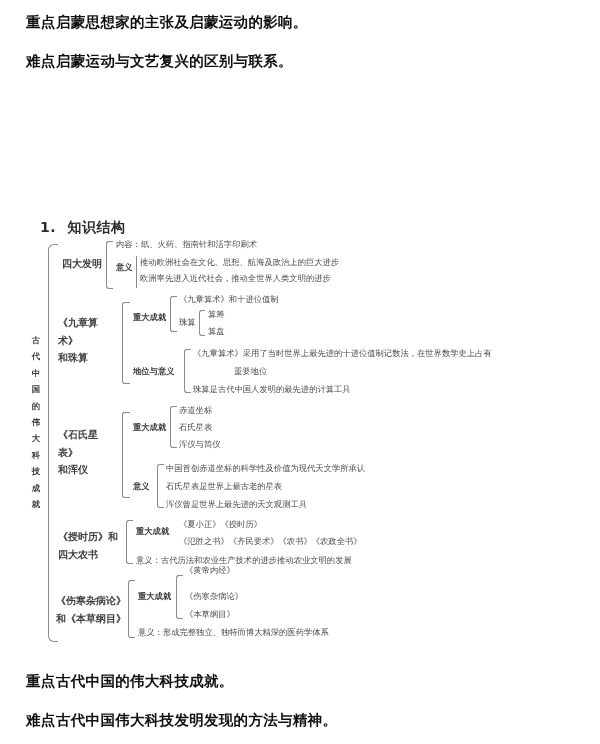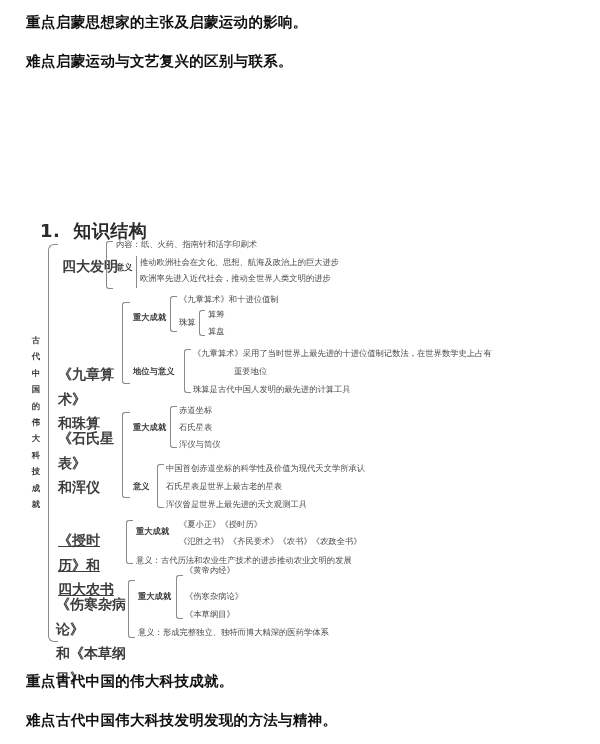--- a/index.html
+++ b/index.html
@@ -33,21 +33,21 @@
     padding-left: 26px;
     box-sizing: border-box;
   }
   .kp-text { flex: 1 1 auto; font-weight: 600; }
 
   
   .sec-heading {
     position: absolute;
     left: 40px;
     top: 219px;
-    font-size: 18px;
+    font-size: 14px;
     font-weight: 700;
     letter-spacing: .5px;
     color: #2b2b2b;
   }
 
   
   .diagram {
     position: absolute;
     left: 26px;
     top: 236px;
@@ -84,21 +84,21 @@
     pointer-events: none;
   }
   .brace.plain { border-radius: 3px 0 0 3px; }
 
   
   .node {
     position: absolute;
     white-space: nowrap;
     color: #3d3d3d;
     font-weight: 700;
-    font-size: 14px;
+    font-size: 10px;
   }
   .node.two-line { line-height: 1.75; white-space: normal; width: 58px; }
 
   
   .sub {
     position: absolute;
     white-space: nowrap;
     font-weight: 700;
     font-size: 8.3px;
     color: #3d3d3d;
@@ -160,21 +160,21 @@
 
   <div class="brace plain" style="left:80px; top:5px; width:7px; height:48px;"></div>
 
   <div class="leaf" style="left:90px; top:4px;">内容：纸、火药、指南针和活字印刷术</div>
 
   <div class="sub" style="left:90px; top:27px;">意义</div>
   <div class="rule-tick" style="left:110px; top:20px; height:32px;"></div>
   <div class="leaf" style="left:114px; top:38px;">欧洲率先进入近代社会，推动全世界人类文明的进步</div>
   <div class="leaf" style="left:114px; top:22px;">推动欧洲社会在文化、思想、航海及政治上的巨大进步</div>
 
-  <div class="node two-line" style="left:32px; top:78px;margin-top:48px;">
+  <div class="node two-line" style="left:32px; top:78px;">
     <div>《九章算术》</div>
     <div>和珠算</div>
   </div>
 
   <div class="brace plain" style="left:96px; top:66px; width:8px; height:82px;"></div>
 
   <div class="sub" style="left:107px; top:77px;">重大成就</div>
   <div class="brace plain" style="left:144px; top:60px; width:7px; height:36px;"></div>
   <div class="leaf" style="left:153px; top:59px;">《九章算术》和十进位值制</div>
   <div class="sub" style="left:153px; top:82px; font-weight:400;">珠算</div>
@@ -200,21 +200,21 @@
   <div class="leaf" style="left:153px; top:170px;">赤道坐标</div>
   <div class="leaf" style="left:153px; top:187px;">石氏星表</div>
   <div class="leaf" style="left:153px; top:204px;">浑仪与简仪</div>
 
   <div class="sub" style="left:107px; top:246px;">意义</div>
   <div class="brace plain" style="left:131px; top:228px; width:7px; height:44px;"></div>
   <div class="leaf" style="left:140px; top:228px;">中国首创赤道坐标的科学性及价值为现代天文学所承认</div>
   <div class="leaf" style="left:140px; top:246px;">石氏星表是世界上最古老的星表</div>
   <div class="leaf" style="left:140px; top:264px;">浑仪曾是世界上最先进的天文观测工具</div>
 
-  <div class="node two-line" style="left:32px; top:292px; width:66px;text-decoration:underline;">
+  <div class="node two-line" style="left:32px; top:292px; width:66px;">
     <div>《授时历》和</div>
     <div>四大农书</div>
   </div>
 
   <div class="brace plain" style="left:100px; top:284px; width:7px; height:44px;"></div>
 
   <div class="sub" style="left:110px; top:291px;">重大成就</div>
   <div class="leaf" style="left:153px; top:284px;">《夏小正》《授时历》</div>
   <div class="leaf" style="left:153px; top:301px;">《氾胜之书》《齐民要术》《农书》《农政全书》</div>
 

